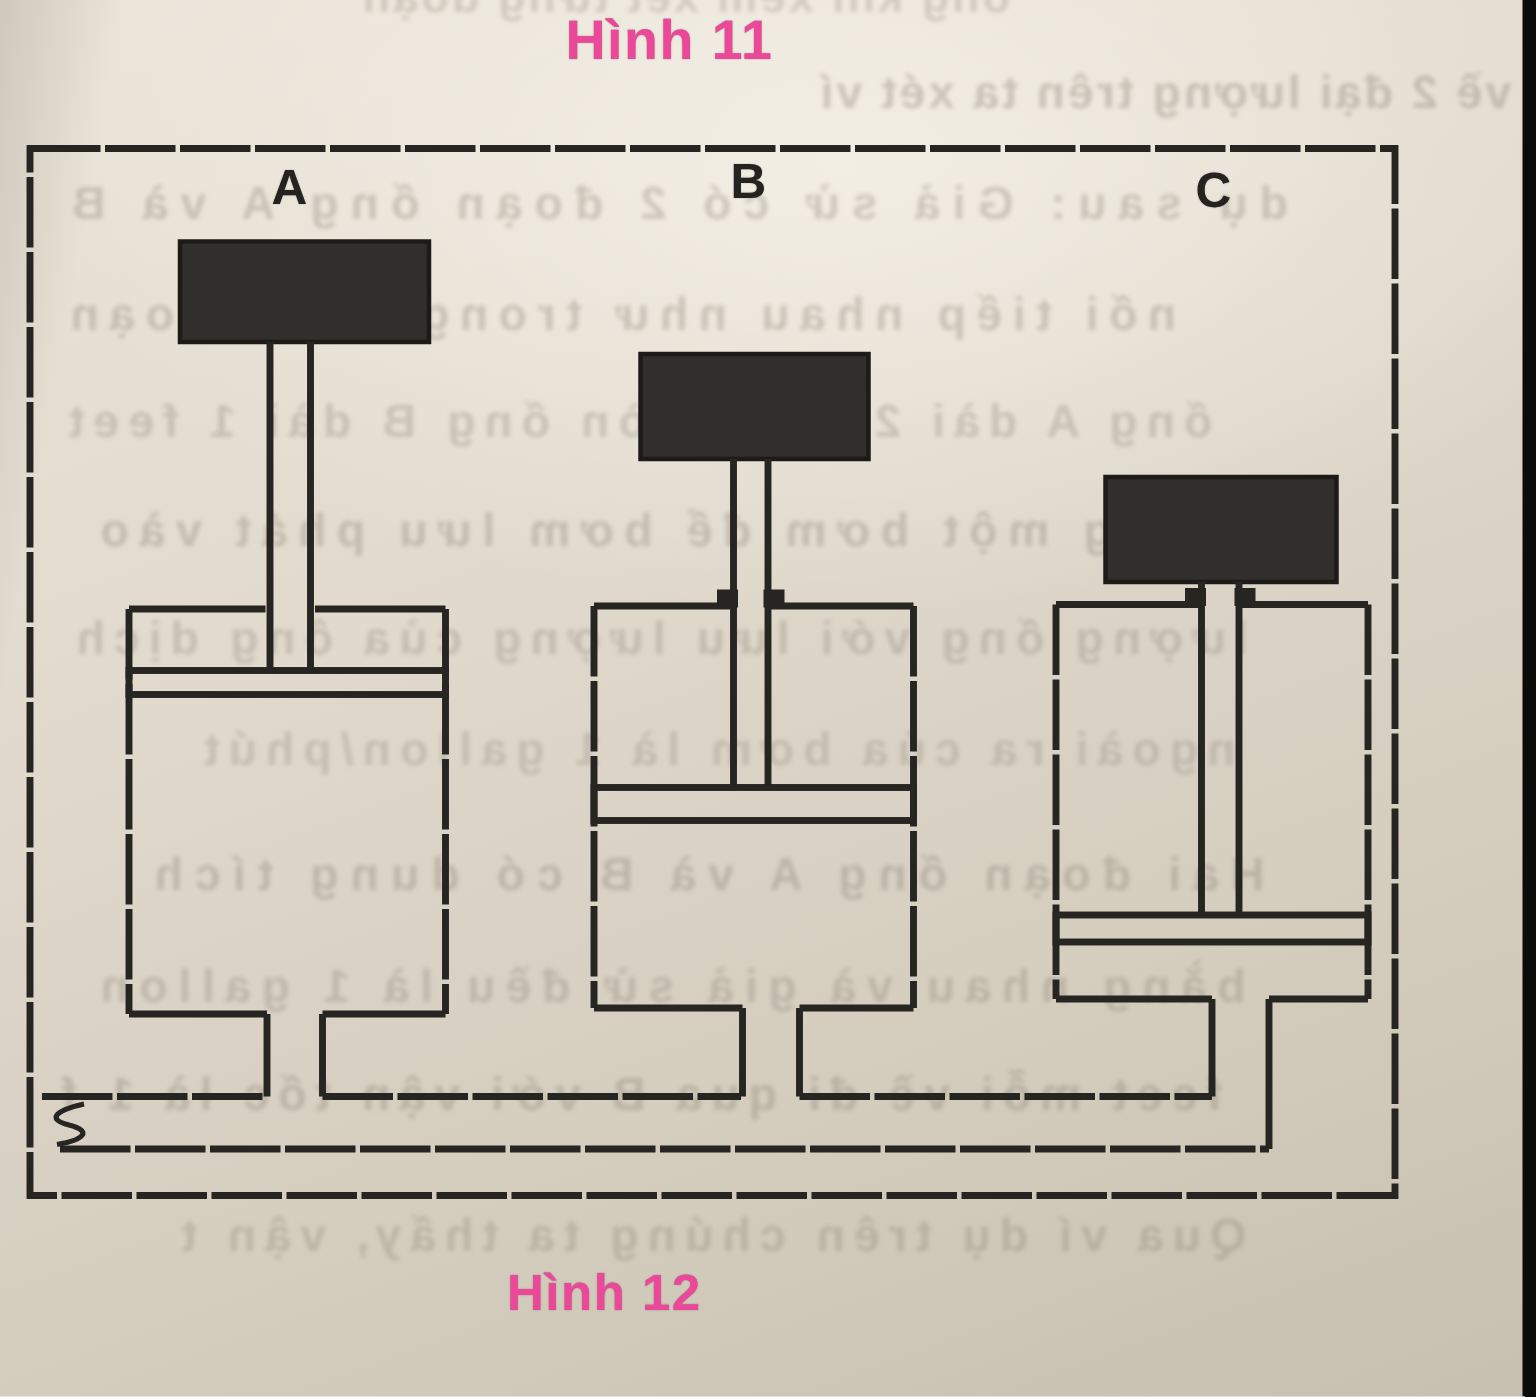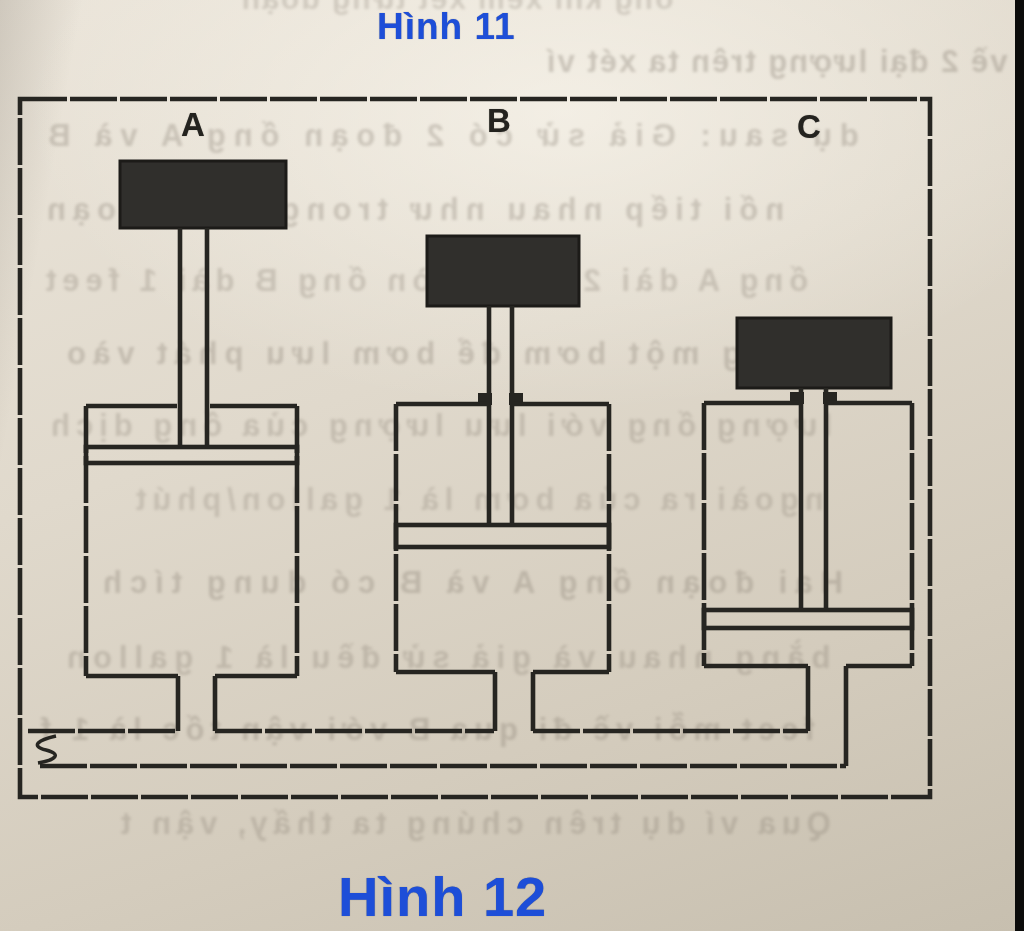--- a/index.html
+++ b/index.html
@@ -15,25 +15,25 @@
     position:absolute;top:0;right:0;width:9px;height:931px;background:#0b0b0a;
   }
   
   .ghost{
     position:absolute;white-space:nowrap;color:#7d7468;font-weight:700;
     transform:scaleX(-1);filter:blur(1.4px);pointer-events:none;
     letter-spacing:2px;
   }
   
   .caption{
-    position:absolute;color:#1d4ed8;font-weight:700;letter-spacing:1px;
+    position:absolute;color:#ec4899;font-weight:700;letter-spacing:1px;
     text-shadow:0 0 1px rgba(30,28,25,.45);
   }
   .cap-top{left:377px;top:6px;font-size:37px;}
-  .cap-bottom{left:338px;top:843px;font-size:56px;margin-top:21px;}
+  .cap-bottom{left:338px;top:843px;font-size:34px;}
   .piston-label{
     position:absolute;color:#24231f;font-weight:700;font-size:33px;
     text-shadow:0 0 1px rgba(30,28,25,.4);
   }
   .label-a{left:181px;top:106px;}
   .label-b{left:487px;top:102px;}
   .label-c{left:797px;top:108px;}
   
   svg.fig{position:absolute;left:0;top:0;}
   .ink{stroke:#262521;stroke-width:4.6;fill:none;stroke-linecap:butt;}

